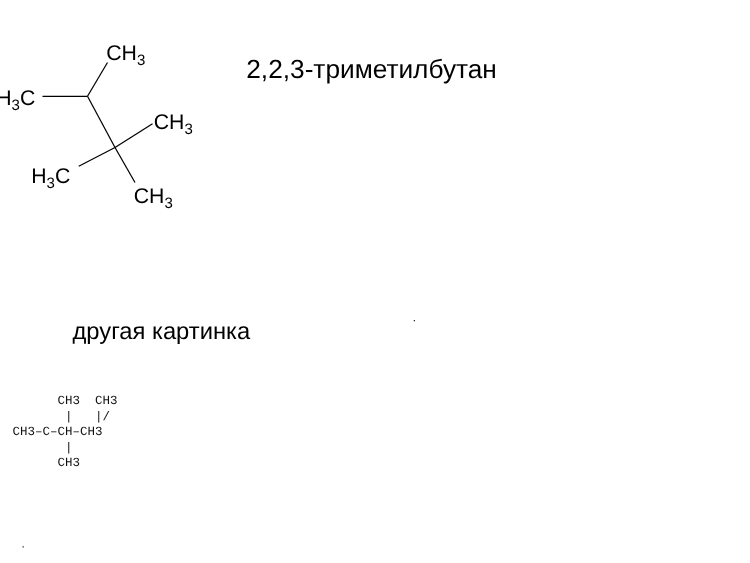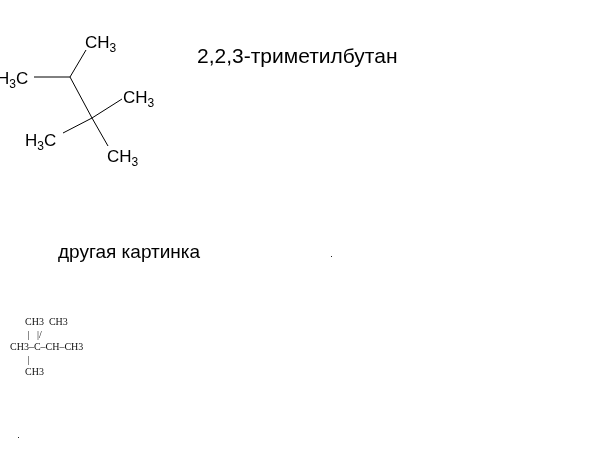--- a/index.html
+++ b/index.html
@@ -1,22 +1,22 @@
 <!DOCTYPE html>
 <html><head>
   <meta charset="utf-8">
   <style>
     html, body { margin: 0; padding: 0; background: #ffffff; }
     body { width: 600px; height: 450px; position: relative; overflow: hidden; font-family: "Liberation Sans", sans-serif; color: #000; }
     .title { position: absolute; left: 197px; top: 8px; font-size: 21px; letter-spacing: 0; white-space: nowrap; margin-top: 36px; }
-    .subtitle { position: absolute; left: 58px; top: 241px; font-size: 19px; white-space: nowrap; }
+    .subtitle { position: absolute; left: 58px; top: 255px; font-size: 19px; white-space: nowrap; }
     svg.skeletal { position: absolute; left: 0; top: 0; }
     .lbl { font-family: "Liberation Sans", sans-serif; font-size: 17px; fill: #000; }
     .sub { font-size: 12px; }
-    .condensed { position: absolute; left: 10px; top: 316px; font-family: Liberation Serif, serif; font-size: 10px; line-height: 12.5px; white-space: pre; color: #111; }
+    .condensed { position: absolute; left: 10px; top: 316px; font-family: Liberation Mono, monospace; font-size: 10px; line-height: 12.5px; white-space: pre; color: #111; }
     .dot { position: absolute; width: 1px; height: 1px; background: #222; }
   </style>
 </head>
 <body>
 
 <div class="title">2,2,3-триметилбутан</div>
 
 <svg class="skeletal" width="200" height="180">
   <g stroke="#000" stroke-width="1" fill="none">
     <line x1="34" y1="77" x2="70" y2="77"></line>

